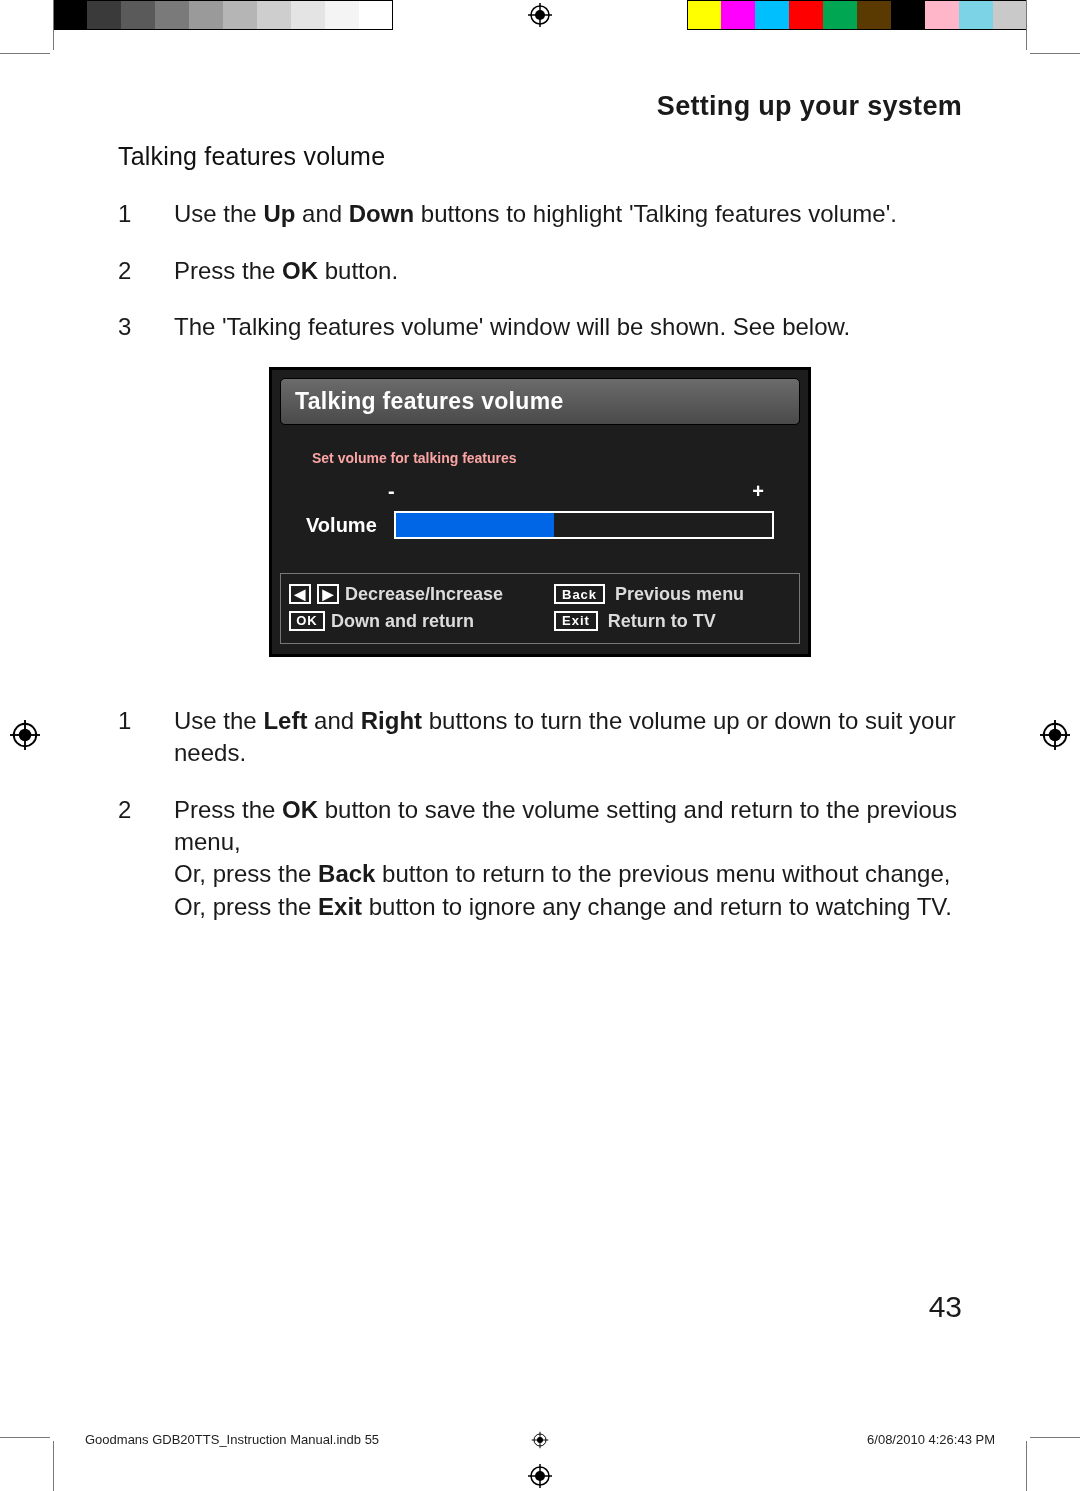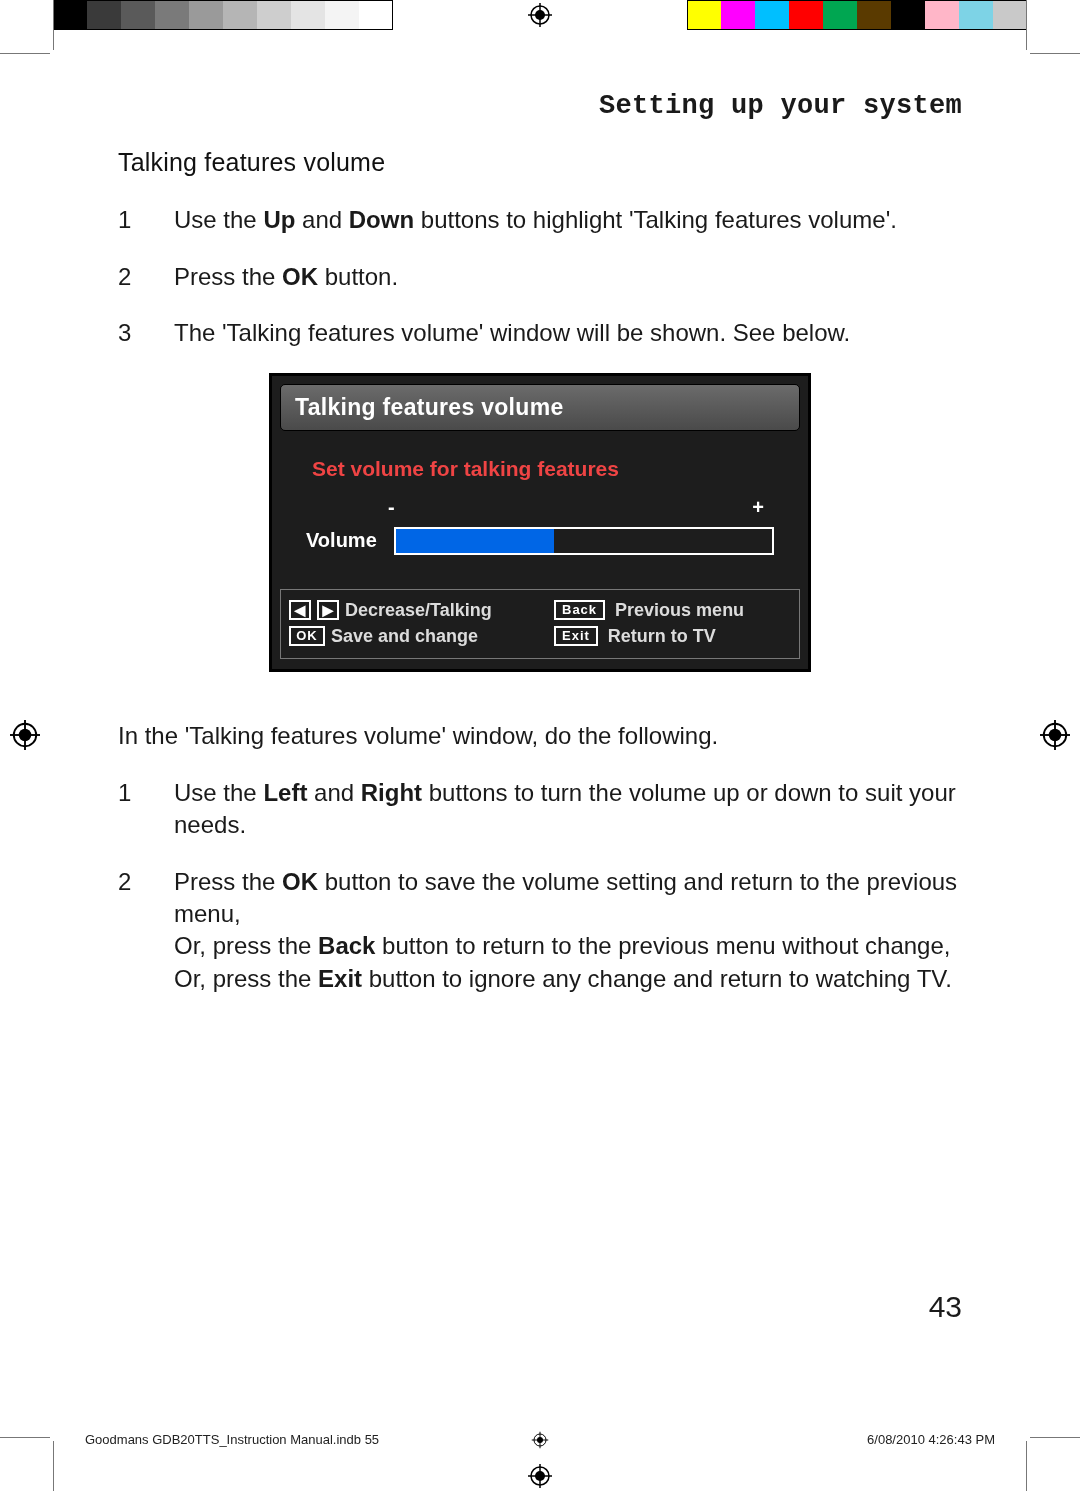--- a/index.html
+++ b/index.html
@@ -61,21 +61,21 @@
     left: 118px;
     top: 88px;
     width: 844px;
     bottom: 88px;
     font-size: 24px;
     line-height: 1.35;
     color: #1a1a1a;
     font-family: Helvetica, Arial, sans-serif;
   }
 
-  .page-header { text-align: right; font-weight: bold; font-size: 27px; letter-spacing:0.3px; margin-bottom: 22px; font-family: Liberation Mono, monospace; }
+  .page-header { text-align: right; font-weight: bold; font-size: 27px; letter-spacing:0.3px; margin-bottom: 16px; }
   .subheading { font-size: 25px; margin-bottom: 24px; font-weight: 400; letter-spacing:0.2px; color:#111;}
   .num-list { list-style: none; }
   .num-list li { display:flex; margin-bottom: 24px; }
   .num-list .n { width: 44px; flex: 0 0 44px; }
   .num-list .t { flex: 1; margin-left: 12px; }
   .t .b { font-weight: bold; }
 
   
   .osd-wrap { margin: 24px auto 48px; width: 542px; }
   .osd {
@@ -88,21 +88,21 @@
   .osd-title {
     background: linear-gradient(#6b6b6b,#4a4a4a);
     border: 1px solid #000;
     border-radius: 5px;
     margin: 8px;
     padding: 7px 14px;
     font-size: 23px;
     color: #fff;
     letter-spacing: 0.3px;
   }
-  .osd-sub { font-size: 21px; color:#ef4444; margin: 24px 14px 10px 40px; }
+  .osd-sub { font-size: 14px; color:#fca5a5; margin: 24px 14px 10px 40px; }
   .osd-slider-row {
     margin: 10px 16px 8px 16px;
   }
   .osd-pm { display:flex; justify-content:space-between; padding: 0 28px 6px 100px; font-size:20px; color:#fff;}
   .osd-slider-line { display:flex; align-items:center; margin: 0 0 34px 18px;}
   .osd-vol-label { font-size:20px; color:#fff; width:88px;}
   .osd-bar {
     flex:1; height:28px; border:2px solid #fff; margin-right: 18px;
     background: linear-gradient(to right, #0066e6 0%, #0066e6 42%, transparent 42%, transparent 100%);
   }
@@ -227,42 +227,41 @@
         <div class="osd-slider-line">
           <span class="osd-vol-label">Volume</span>
           <div class="osd-bar"></div>
         </div>
       </div>
       <div class="osd-footer">
         <div class="osd-footer-row">
           <div class="col1">
             <span class="arrow-box">◀</span>
             <span class="arrow-box">▶</span>
-            <span class="lbl">Decrease/Talking</span>
+            <span class="lbl">Decrease/Increase</span>
           </div>
           <div class="col2">
             <span class="key-box">Back</span>
             <span class="lbl">Previous menu</span>
           </div>
         </div>
         <div class="osd-footer-row">
           <div class="col1">
             <span class="key-box" style="width:36px">OK</span>
-            <span class="lbl">Save and change</span>
+            <span class="lbl">Down and return</span>
           </div>
           <div class="col2">
             <span class="key-box">Exit</span>
             <span class="lbl">Return to TV</span>
           </div>
         </div>
       </div>
     </div>
   </div>
 
-  <div class="intro2">In the 'Talking features volume' window, do the following.</div>
 
   <ol class="num-list" id="steps2">
       <li>
         <span class="n">1</span>
         <span class="t">Use the <span class="b">Left</span> and <span class="b">Right</span> buttons to turn the volume up or down to suit your needs.</span>
       </li>
       <li>
         <span class="n">2</span>
         <span class="t">Press the <span class="b">OK</span> button to save the volume setting and return to the previous menu,<br>Or, press the <span class="b">Back</span> button to return to the previous menu without change,<br>Or, press the <span class="b">Exit</span> button to ignore any change and return to watching TV.</span>
       </li>

